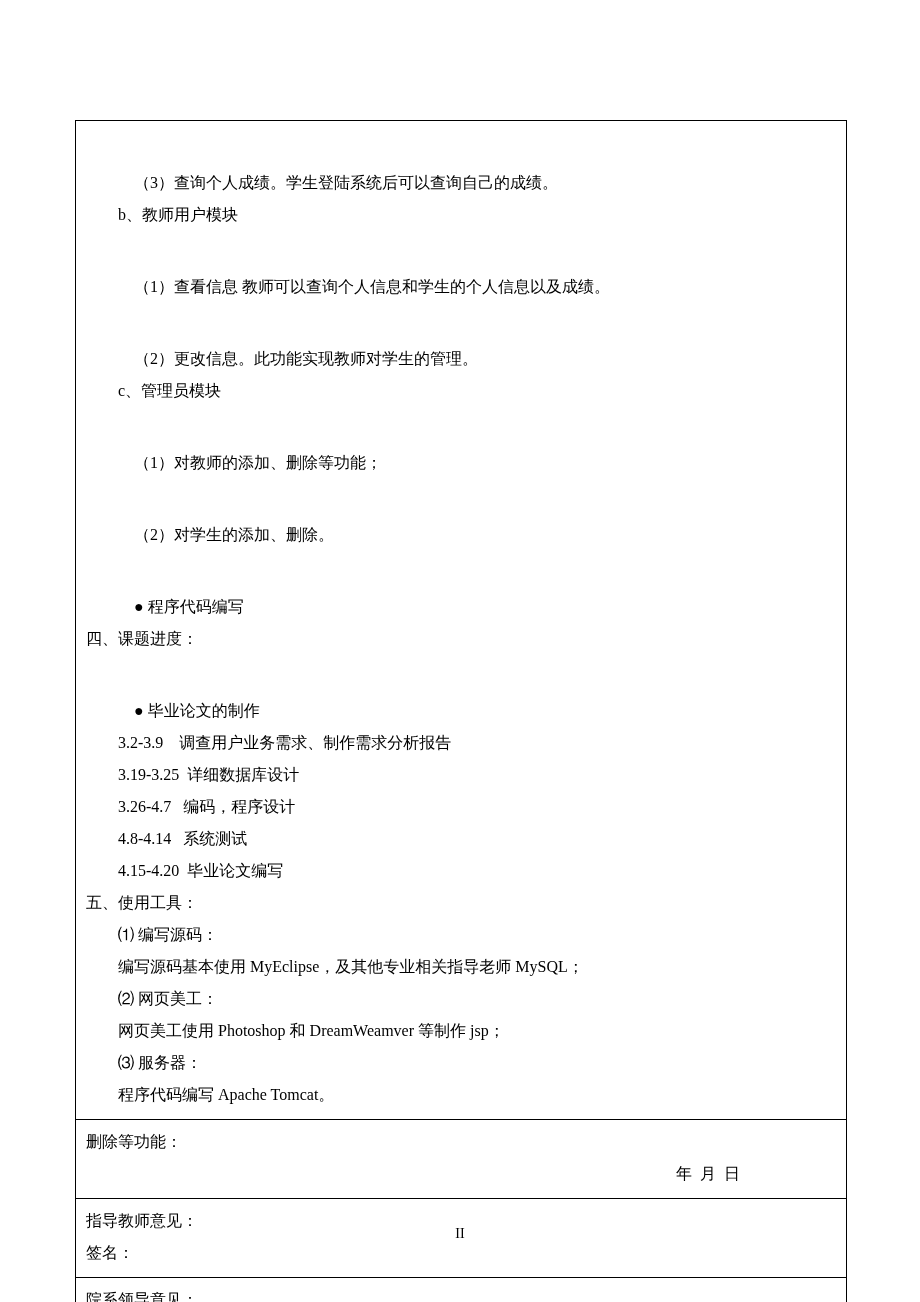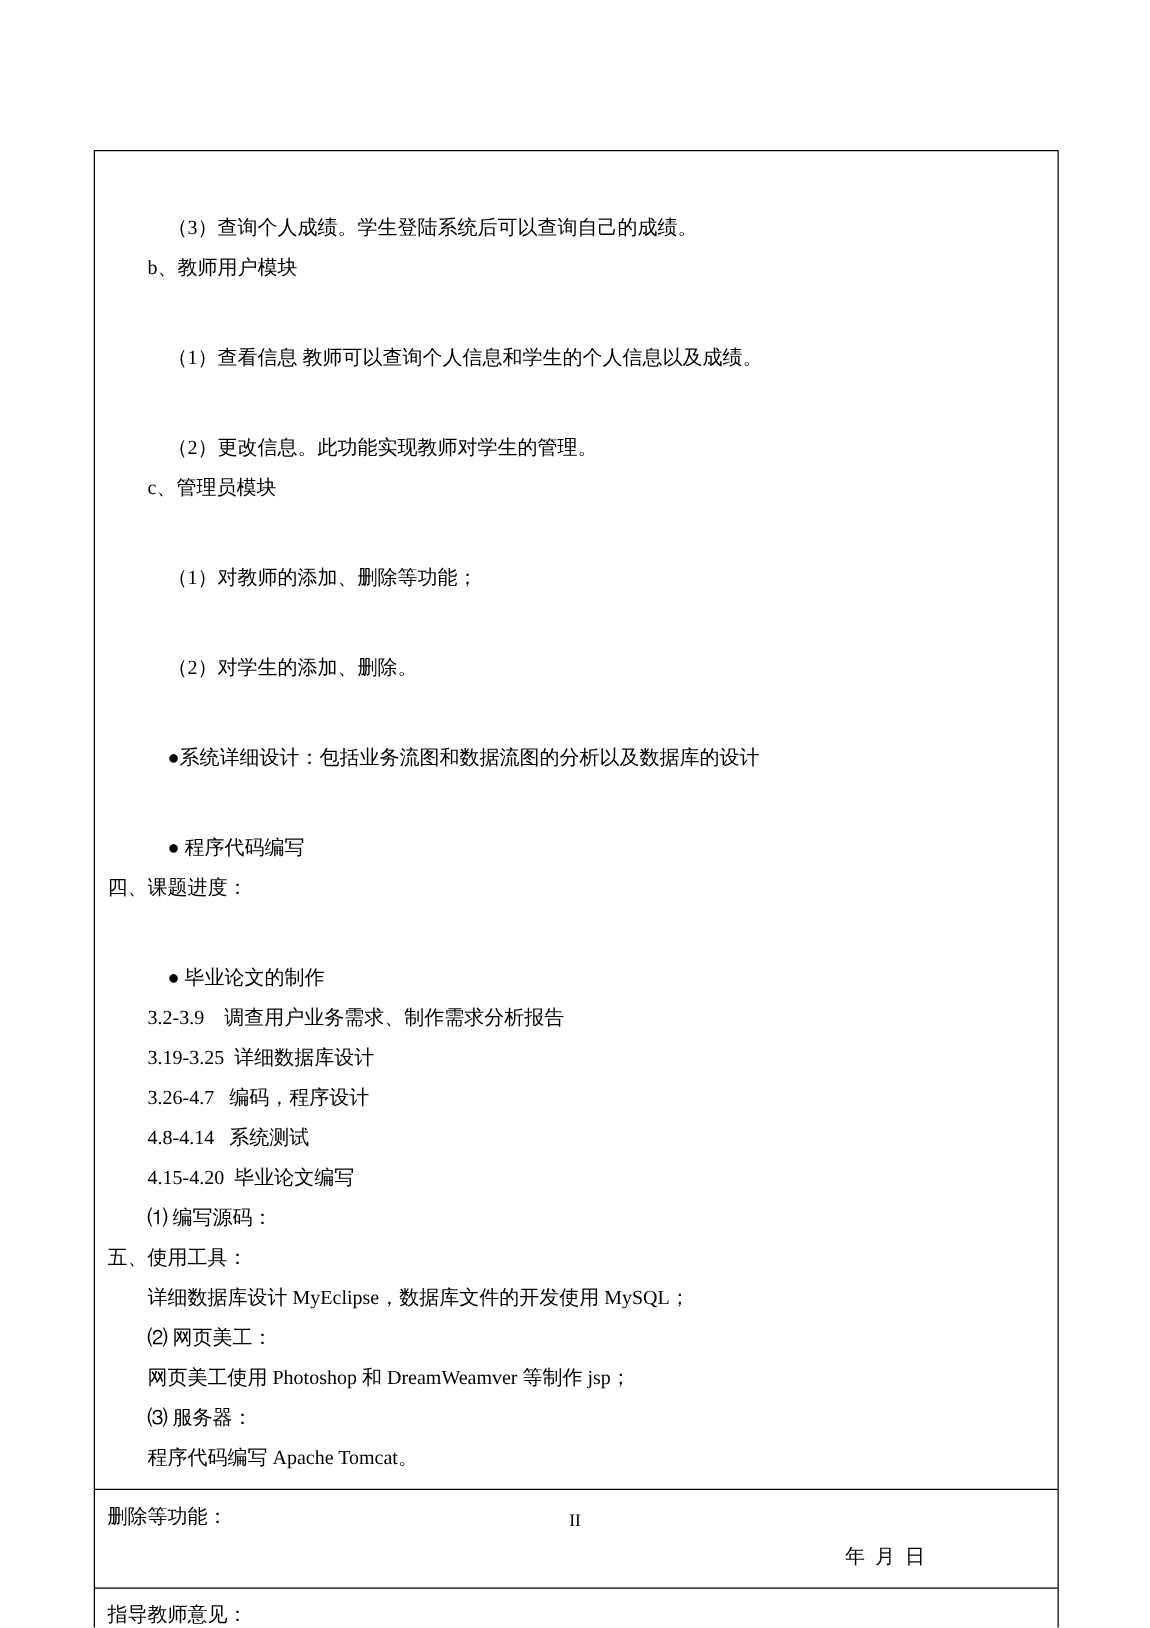--- a/index.html
+++ b/index.html
@@ -40,21 +40,21 @@
   .right-mid {
     text-align: right;
     padding-right: 6em;
   }
   .right-mid2 {
     text-align: left;
     padding-right: 8em;
   }
   .page-num {
     position: absolute;
-    bottom: 76px;
+    bottom: 60px;
     left: 0;
     width: 100%;
     text-align: center;
     font-family: "Times New Roman", serif;
     font-size: 14px;
   }
 </style>
 </head>
 <body>
 
@@ -62,32 +62,31 @@
   <div class="outer-box">
 
     <div class="cell">
       <div class="line indent2">（3）查询个人成绩。学生登陆系统后可以查询自己的成绩。</div>
       <div class="line indent1">b、教师用户模块</div>
       <div class="line indent2">（1）查看信息 教师可以查询个人信息和学生的个人信息以及成绩。</div>
       <div class="line indent2">（2）更改信息。此功能实现教师对学生的管理。</div>
       <div class="line indent1">c、管理员模块</div>
       <div class="line indent2">（1）对教师的添加、删除等功能；</div>
       <div class="line indent2">（2）对学生的添加、删除。</div>
-      <div class="line indent2">●系统详细设计：包括业务流图和数据流图的分析以及数据库的设计</div>
       <div class="line indent2">● 程序代码编写</div>
       <div class="line">四、课题进度：</div>
       <div class="line indent2">● 毕业论文的制作</div>
       <div class="line indent1">3.2-3.9    调查用户业务需求、制作需求分析报告</div>
       <div class="line indent1">3.19-3.25  详细数据库设计</div>
       <div class="line indent1">3.26-4.7   编码，程序设计</div>
       <div class="line indent1">4.8-4.14   系统测试</div>
       <div class="line indent1">4.15-4.20  毕业论文编写</div>
+      <div class="line">五、使用工具：</div>
       <div class="line indent1">⑴ 编写源码：</div>
-      <div class="line">五、使用工具：</div>
-      <div class="line indent1">详细数据库设计 MyEclipse，数据库文件的开发使用 MySQL；</div>
+      <div class="line indent1">编写源码基本使用 MyEclipse，及其他专业相关指导老师 MySQL；</div>
       <div class="line indent1">⑵ 网页美工：</div>
       <div class="line indent1">网页美工使用 Photoshop 和 DreamWeamver 等制作 jsp；</div>
       <div class="line indent1">⑶ 服务器：</div>
       <div class="line indent1">程序代码编写 Apache Tomcat。</div>
     </div>
 
 
     <div class="cell">
       <div class="line">删除等功能：</div>
       <div class="line right-mid">年  月  日</div>

